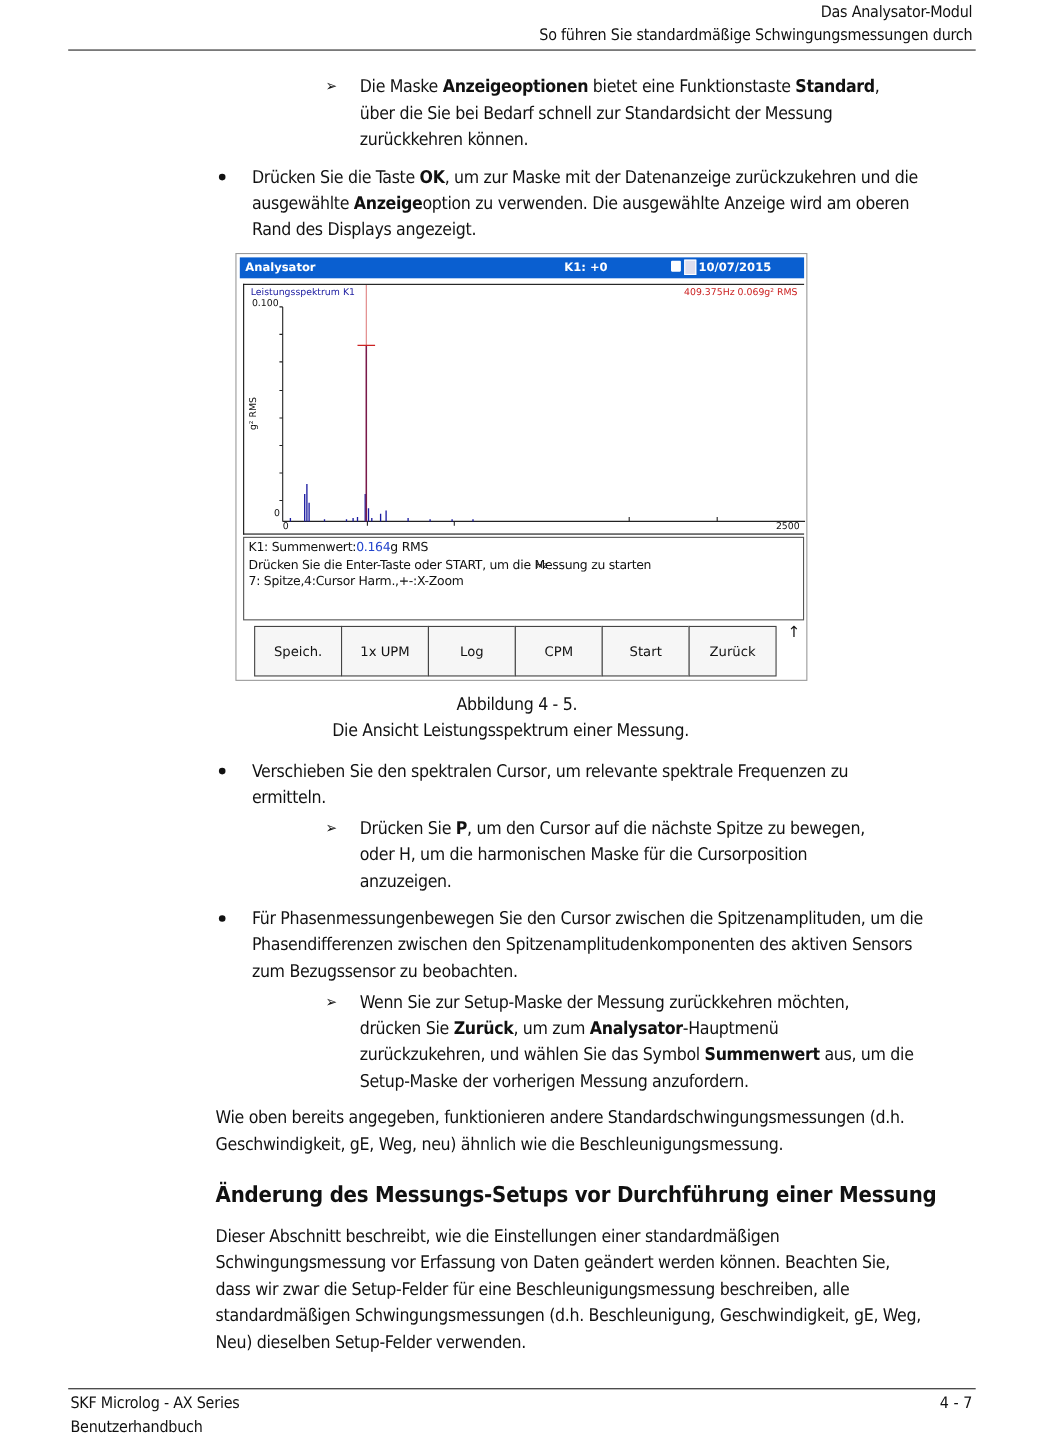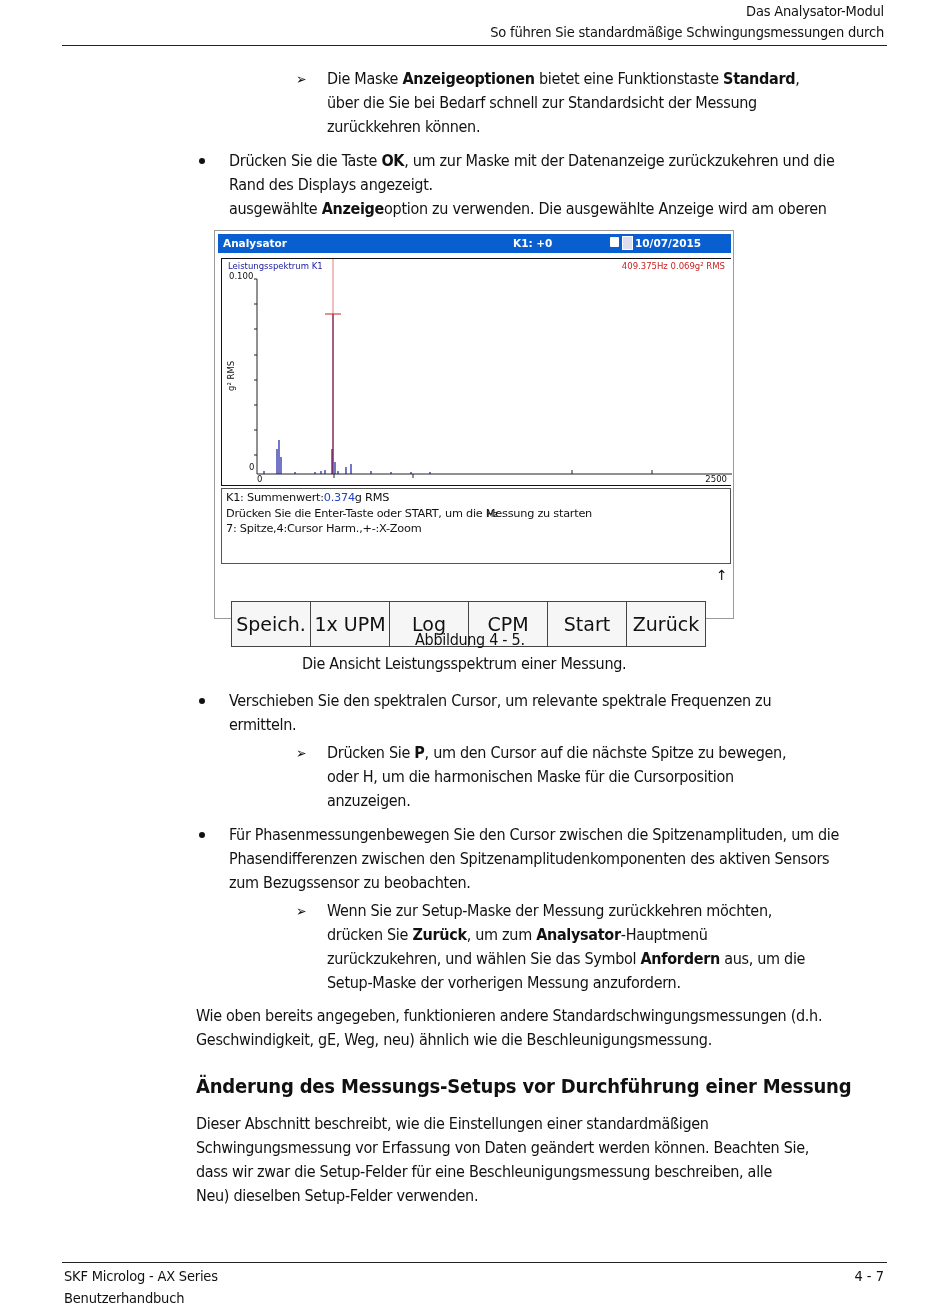--- a/index.html
+++ b/index.html
@@ -23,41 +23,41 @@
   .titlebar span { position:absolute; top:0; }
   .plotframe { position:absolute; left:6px; top:27px; width:510px; height:228px;
                border:1px solid #111; border-right:none; box-sizing:border-box; }
   .plotlbl { position:absolute; font-family:"DejaVu Sans",sans-serif; font-size:8.5px; white-space:nowrap; }
   .msgbox { position:absolute; left:6px; top:257px; width:510px; height:76px;
             border:1px solid #555; box-sizing:border-box; padding:1px 4px;
             font-family:"DejaVu Sans",sans-serif; font-size:11.3px; line-height:15.5px; letter-spacing:-0.25px; white-space:nowrap; }
   .softkeys { position:absolute; left:16px; top:338px; height:46px; display:flex; }
   .sk { width:80px; height:46px; border:1px solid #444; margin-right:-1px; background:#f6f6f6;
         display:flex; align-items:center; justify-content:center;
-        font-family:"DejaVu Sans",sans-serif; font-size:19px; box-sizing:border-box;margin-top:32px; }
+        font-family:"DejaVu Sans",sans-serif; font-size:12px; box-sizing:border-box; }
 </style>
 </head>
 <body>
 
 <div class="abs hdr" style="top:3px;">Das Analysator-Modul</div>
 <div class="abs hdr" style="top:24px;">So führen Sie standardmäßige Schwingungsmessungen durch</div>
 <div class="rule" style="left:62px; top:45px; width:825px;"></div>
 
 <div class="arrow" style="left:296px; top:67px;">➢</div>
 <div class="abs txt" style="left:327px; top:67px;">
   <div><span>Die Maske </span><b>Anzeigeoptionen</b><span> bietet eine Funktionstaste </span><b>Standard</b><span>,</span></div>
   <div>über die Sie bei Bedarf schnell zur Standardsicht der Messung</div>
   <div>zurückkehren können.</div>
 </div>
 
 <div class="bullet" style="left:199px; top:158px;"></div>
 <div class="abs txt" style="left:229px; top:149px;">
   <div><span>Drücken Sie die Taste </span><b>OK</b><span>, um zur Maske mit der Datenanzeige zurückzukehren und die</span></div>
+  <div><span>ausgewählte </span><b>Anzeige</b><span>option zu verwenden.  Die ausgewählte Anzeige wird am oberen</span></div>
   <div>Rand des Displays angezeigt.</div>
-  <div><span>ausgewählte </span><b>Anzeige</b><span>option zu verwenden.  Die ausgewählte Anzeige wird am oberen</span></div>
 </div>
 
 <div class="shot">
   <div class="titlebar">
     <span style="left:5px;">Analysator</span>
     <span style="left:295px;">K1: +0</span>
     <span style="left:392px; top:3px; width:9px; height:10px; background:#fff; border-radius:1px;"></span>
     <span style="left:404px; top:2px; width:11px; height:14px; border:1px solid #fff; box-sizing:border-box; background:#dde;"></span>
     <span style="left:417px;">10/07/2015 11:00</span>
   </div>
@@ -114,21 +114,21 @@
         <line x1="208" y1="215" x2="208" y2="213"></line>
       </g>
 
       <line x1="111" y1="0" x2="111" y2="55" stroke="#e08080" stroke-width="1"></line>
       <line x1="111" y1="55" x2="111" y2="215" stroke="#7a1a4a" stroke-width="1.4"></line>
       <line x1="103" y1="55" x2="119" y2="55" stroke="#cc2222" stroke-width="1"></line>
     </svg>
   </div>
 
   <div class="msgbox">
-    <div><span>K1: Summenwert:</span><span style="color:#2244cc;">0.374</span><span>g RMS</span></div>
+    <div><span>K1: Summenwert:</span><span style="color:#2244cc;">0.164</span><span>g RMS</span></div>
     <div>Drücken Sie die Enter-Taste oder START, um die Messung zu starten</div>
     <div>7: Spitze,4:Cursor Harm.,+-:X-Zoom</div>
   </div>
 
   <div class="softkeys">
     <div class="sk">Speich.</div>
     <div class="sk">1x UPM</div>
     <div class="sk">Log</div>
     <div class="sk">CPM</div>
     <div class="sk">Start</div>
@@ -157,34 +157,35 @@
 <div class="bullet" style="left:199px; top:832px;"></div>
 <div class="abs txt" style="left:229px; top:823px;">
   <div>Für Phasenmessungenbewegen Sie den Cursor zwischen die Spitzenamplituden, um die</div>
   <div>Phasendifferenzen zwischen den Spitzenamplitudenkomponenten des aktiven Sensors</div>
   <div>zum Bezugssensor zu beobachten.</div>
 </div>
 <div class="arrow" style="left:296px; top:899px;">➢</div>
 <div class="abs txt" style="left:327px; top:899px;">
   <div>Wenn Sie zur Setup-Maske der Messung zurückkehren möchten,</div>
   <div><span>drücken Sie </span><b>Zurück</b><span>, um zum </span><b>Analysator</b><span>-Hauptmenü</span></div>
-  <div><span>zurückzukehren, und wählen Sie das Symbol </span><b>Anfordern</b><span> aus, um die</span></div>
+  <div><span>zurückzukehren, und wählen Sie das Symbol </span><b>Summenwert</b><span> aus, um die</span></div>
   <div>Setup-Maske der vorherigen Messung anzufordern.</div>
 </div>
 
 <div class="abs txt" style="left:196px; top:1004px;">
   <div>Wie oben bereits angegeben, funktionieren andere Standardschwingungsmessungen (d.h.</div>
   <div>Geschwindigkeit, gE, Weg, neu) ähnlich wie die Beschleunigungsmessung.</div>
 </div>
 
 <div class="abs h2" style="left:196px; top:1074px;">Änderung des Messungs-Setups vor Durchführung einer Messung</div>
 <div class="abs txt" style="left:196px; top:1112px;">
   <div>Dieser Abschnitt beschreibt, wie die Einstellungen einer standardmäßigen</div>
   <div>Schwingungsmessung vor Erfassung von Daten geändert werden können.  Beachten Sie,</div>
   <div>dass wir zwar die Setup-Felder für eine Beschleunigungsmessung beschreiben, alle</div>
+  <div>standardmäßigen Schwingungsmessungen (d.h. Beschleunigung, Geschwindigkeit, gE, Weg,</div>
   <div>Neu) dieselben Setup-Felder verwenden.</div>
 </div>
 
 <div class="rule" style="left:62px; top:1262px; width:825px;"></div>
 <div class="abs" style="left:64px; top:1265px; font-size:14.5px; line-height:22px; letter-spacing:-0.2px;">
   <div>SKF Microlog - AX Series</div>
   <div>Benutzerhandbuch</div>
 </div>
 <div class="abs" style="right:66px; top:1265px; font-size:14.5px; line-height:22px;">4 - 7</div>
 

